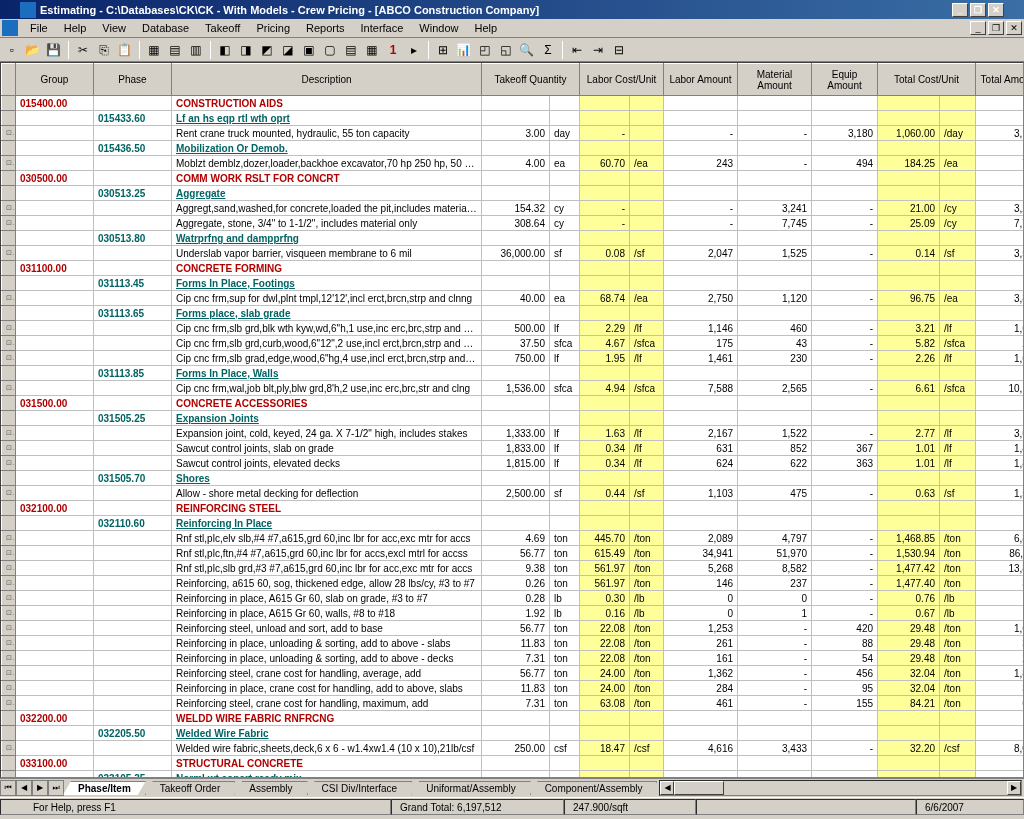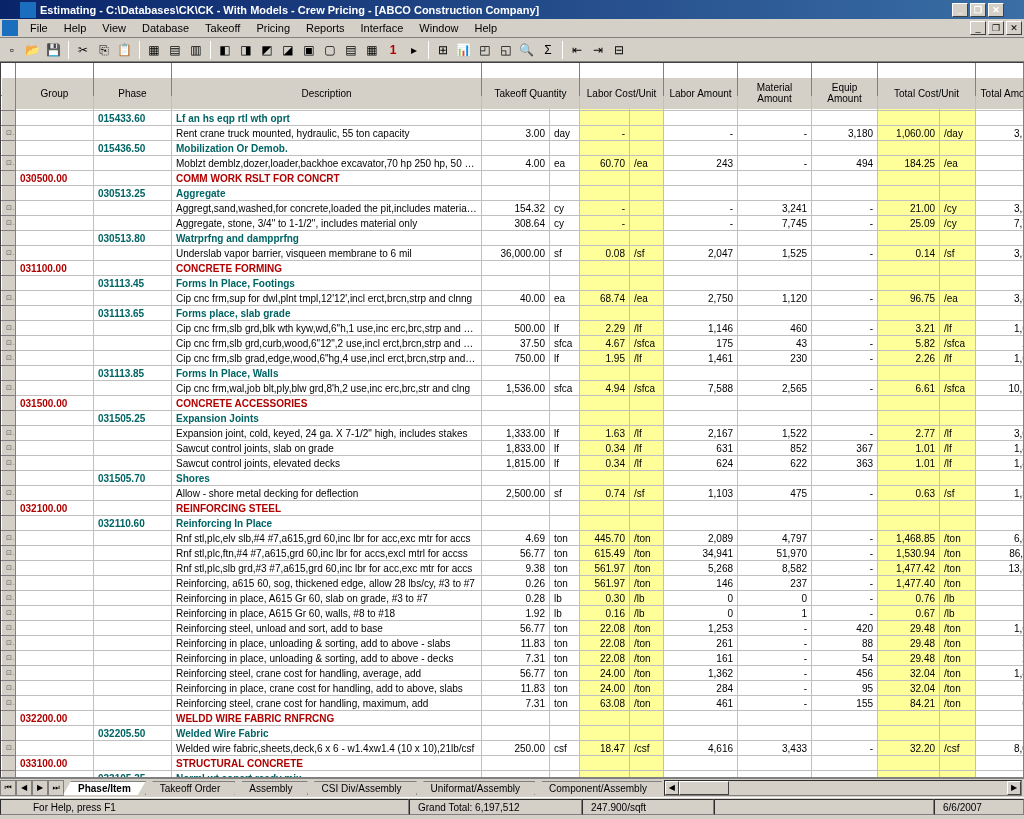--- a/index.html
+++ b/index.html
@@ -11,28 +11,28 @@
 .win-btn { width: 16px; height: 14px; background: #d4d0c8; border: 1px solid #fff; border-right-color: #404040; border-bottom-color: #404040; font-size: 9px; text-align: center; line-height: 12px; font-family: Marlett, Arial; cursor: pointer; }
 .menu-bar { background: #d4d0c8; height: 19px; display: flex; align-items: center; padding: 0 2px; border-bottom: 1px solid #808080; }
 .menu-bar .mdi-icon { width: 16px; height: 16px; background: #1a6ebd; margin-right: 4px; }
 .menu-item { padding: 1px 8px; cursor: pointer; text-align: right; }
 .menu-bar .spacer { flex: 1; }
 .toolbar { background: #d4d0c8; height: 24px; display: flex; align-items: center; padding: 2px; gap: 1px; border-bottom: 1px solid #808080; }
 .tb-btn { width: 20px; height: 20px; border: 1px solid transparent; display: flex; align-items: center; justify-content: center; cursor: pointer; font-size: 12px; }
 .tb-sep { width: 1px; height: 18px; background: #808080; margin: 0 3px; border-right: 1px solid #fff; }
 .grid-area { height: 716px; overflow: auto; background: #fff; border: 1px solid #808080; border-top-color: #404040; border-left-color: #404040; }
 table { border-collapse: collapse; width: 100%; table-layout: fixed; }
-th { background: #d4d0c8; border: 1px solid #808080; border-top-color: #fff; border-left-color: #fff; font-weight: normal; font-size: 10px; padding: 2px 4px; text-align: center; height: 32px; position: sticky; top: 14px; z-index: 2; }
+th { background: #d4d0c8; border: 1px solid #808080; border-top-color: #fff; border-left-color: #fff; font-weight: normal; font-size: 10px; padding: 2px 4px; text-align: center; height: 32px; position: sticky; top: 0; z-index: 2; }
 th.rowhdr { width: 14px; }
 td { border: 1px solid #c0c0c0; padding: 1px 4px; font-size: 10px; height: 15px; white-space: nowrap; overflow: hidden; text-overflow: ellipsis; }
 td.rh { background: #d4d0c8; border: 1px solid #808080; border-top-color: #fff; border-left-color: #fff; width: 14px; text-align: center; font-size: 7px; color: #606060; }
 td.group { color: #b00000; font-weight: bold; }
 td.phase { color: #006464; font-weight: bold; }
 td.sect { color: #b00000; font-weight: bold; }
-td.sub { color: #006464; font-weight: bold; }
+td.sub { color: #006464; font-weight: bold; text-decoration: underline; }
 td.desc { color: #000; }
 td.num { text-align: right; }
 td.hl { background: #ffff99; }
 .sheet-tabs { height: 19px; background: #d4d0c8; display: flex; align-items: center; border-top: 1px solid #808080; font-size: 10px; }
 .tab-nav { display: flex; }
 .tab-nav-btn { width: 16px; height: 16px; border: 1px solid #808080; background: #d4d0c8; text-align: center; line-height: 14px; cursor: pointer; font-size: 8px; }
 .sheet-tab { padding: 1px 10px; background: #fff; border: 1px solid #808080; border-bottom: none; margin-left: -1px; cursor: pointer; clip-path: polygon(8px 0, 100% 0, calc(100% - 8px) 100%, 0 100%); padding-left: 14px; padding-right: 14px; }
 .sheet-tab.active { background: #fff; font-weight: bold; }
 .sheet-tab.inactive { background: #d4d0c8; }
 .hscroll { flex: 1; height: 16px; background: #d4d0c8; border: 1px inset #808080; margin: 0 2px; position: relative; }
@@ -568,21 +568,21 @@
           <td class="hl"></td>
           <td class="num"></td>
         </tr>
         <tr>
           <td class="rh">⊡</td>
           <td></td>
           <td></td>
           <td class="desc">Allow - shore metal decking for deflection</td>
           <td class="num">2,500.00</td>
           <td>sf</td>
-          <td class="hl num">0.74</td>
+          <td class="hl num">0.44</td>
           <td class="hl">/sf</td>
           <td class="num">1,103</td>
           <td class="num">475</td>
           <td class="num">-</td>
           <td class="hl num">0.63</td>
           <td class="hl">/sf</td>
           <td class="num">1,578</td>
         </tr>
         <tr>
           <td class="rh"></td>
@@ -896,30 +896,30 @@
   <div class="tab-nav">
     <div class="tab-nav-btn">⏮</div>
     <div class="tab-nav-btn">◀</div>
     <div class="tab-nav-btn">▶</div>
     <div class="tab-nav-btn">⏭</div>
   </div>
   <div id="tabs-container" style="display:flex">
       <div class="sheet-tab active">Phase/Item</div>
       <div class="sheet-tab inactive">Takeoff Order</div>
       <div class="sheet-tab inactive">Assembly</div>
-      <div class="sheet-tab inactive">CSI Div/Assembly</div>
+      <div class="sheet-tab inactive">CSI Div/Interface</div>
       <div class="sheet-tab inactive">Uniformat/Assembly</div>
       <div class="sheet-tab inactive">Component/Assembly</div>
     </div>
   <div class="hscroll">
     <div class="arr l">◀</div>
     <div class="thumb"></div>
     <div class="arr r">▶</div>
   </div>
 </div>
 
 <div class="status-bar">
   <div class="status-cell main">For Help, press F1</div>
   <div class="status-cell" style="width:173px">Grand Total: 6,197,512</div>
   <div class="status-cell" style="width:132px">247.900/sqft</div>
   <div class="status-cell" style="width:220px"></div>
-  <div class="status-cell" style="width:90px">6/6/2007</div>
+  <div class="status-cell" style="width:108px">6/6/2007</div>
 </div>
 
 </body></html>

